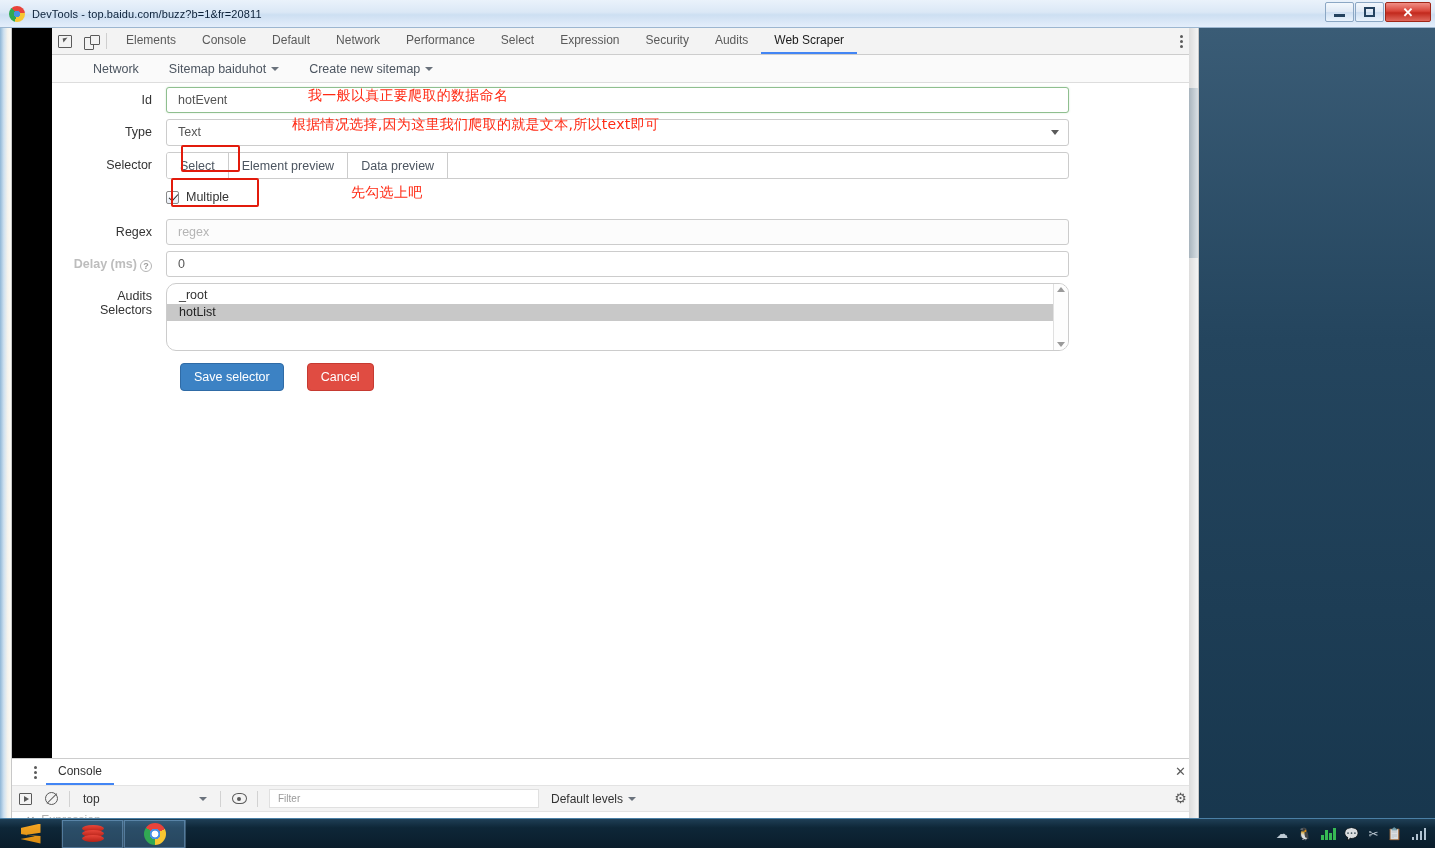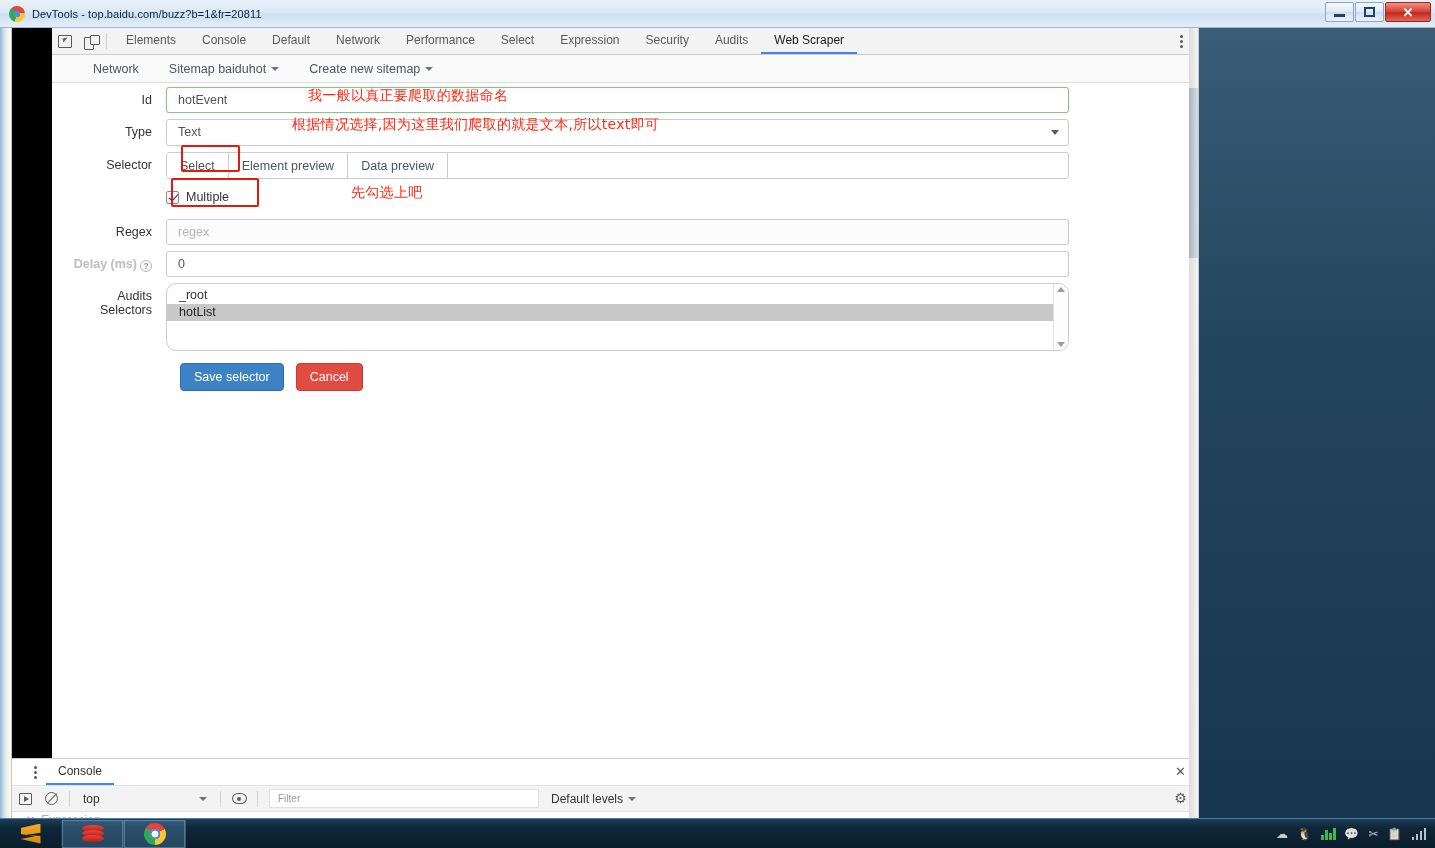--- a/index.html
+++ b/index.html
@@ -200,21 +200,21 @@
   .ms-scroll {
     position: absolute; right: 0; top: 0; width: 15px; height: 100%;
     background: #fdfdfd; border-left: 1px solid #e0e0e0;
     display: flex; flex-direction: column; justify-content: space-between; align-items:center;
     padding: 3px 0;
   }
   .ms-arrow-up { width:0;height:0;border-left:4px solid transparent;border-right:4px solid transparent;border-bottom:5px solid #9a9a9a; }
   .ms-arrow-dn { width:0;height:0;border-left:4px solid transparent;border-right:4px solid transparent;border-top:5px solid #9a9a9a; }
 
   
-  .btn-row { display: flex; gap: 12px; margin-left: 128px; margin-top: 12px; }
+  .btn-row { display: flex; gap: 23px; margin-left: 128px; margin-top: 12px; }
   .btn {
     font-size: 12.5px; color: #ffffff; padding: 6px 13px; border-radius: 4px;
     border: 1px solid transparent; line-height: 14px; font-weight: normal;
   }
   .btn-primary { background: #3c82c4; border-color: #2f6ba6; }
   .btn-danger  { background: #e04c42; border-color: #c63a31; }
 
   
   .hscroll {
     position: absolute; left: 0; bottom: 0; width: 100%; height: 14px;

